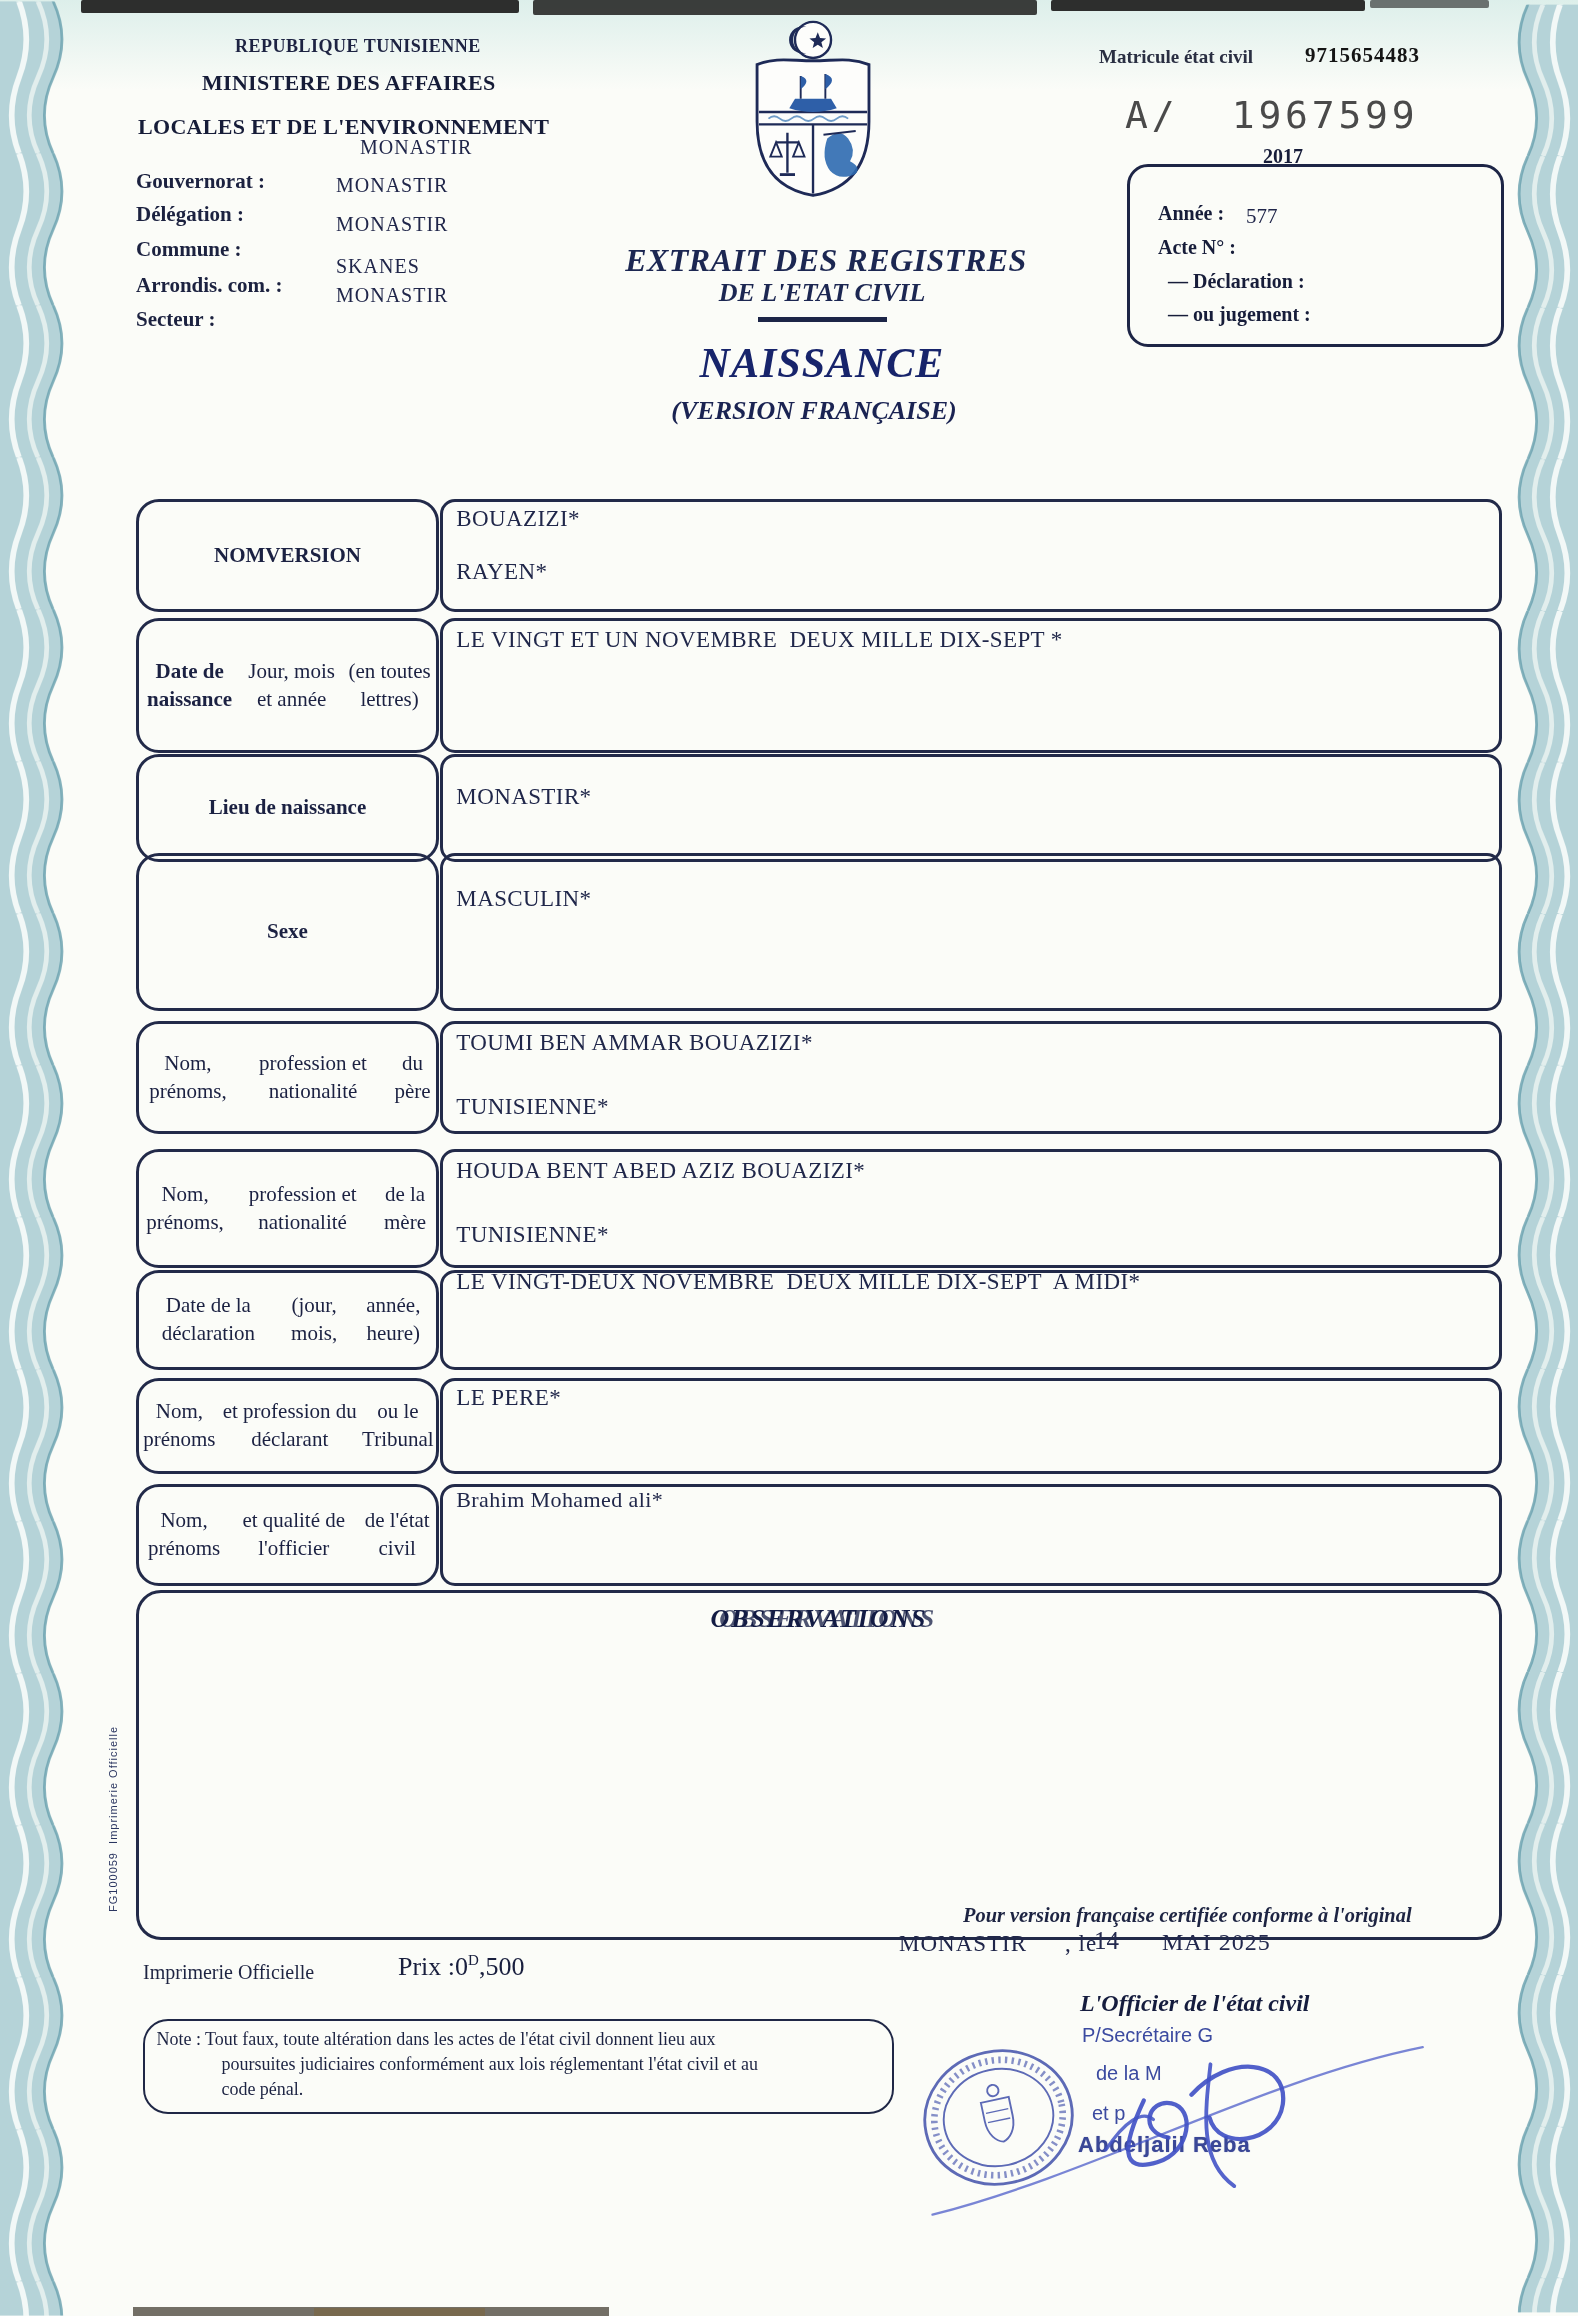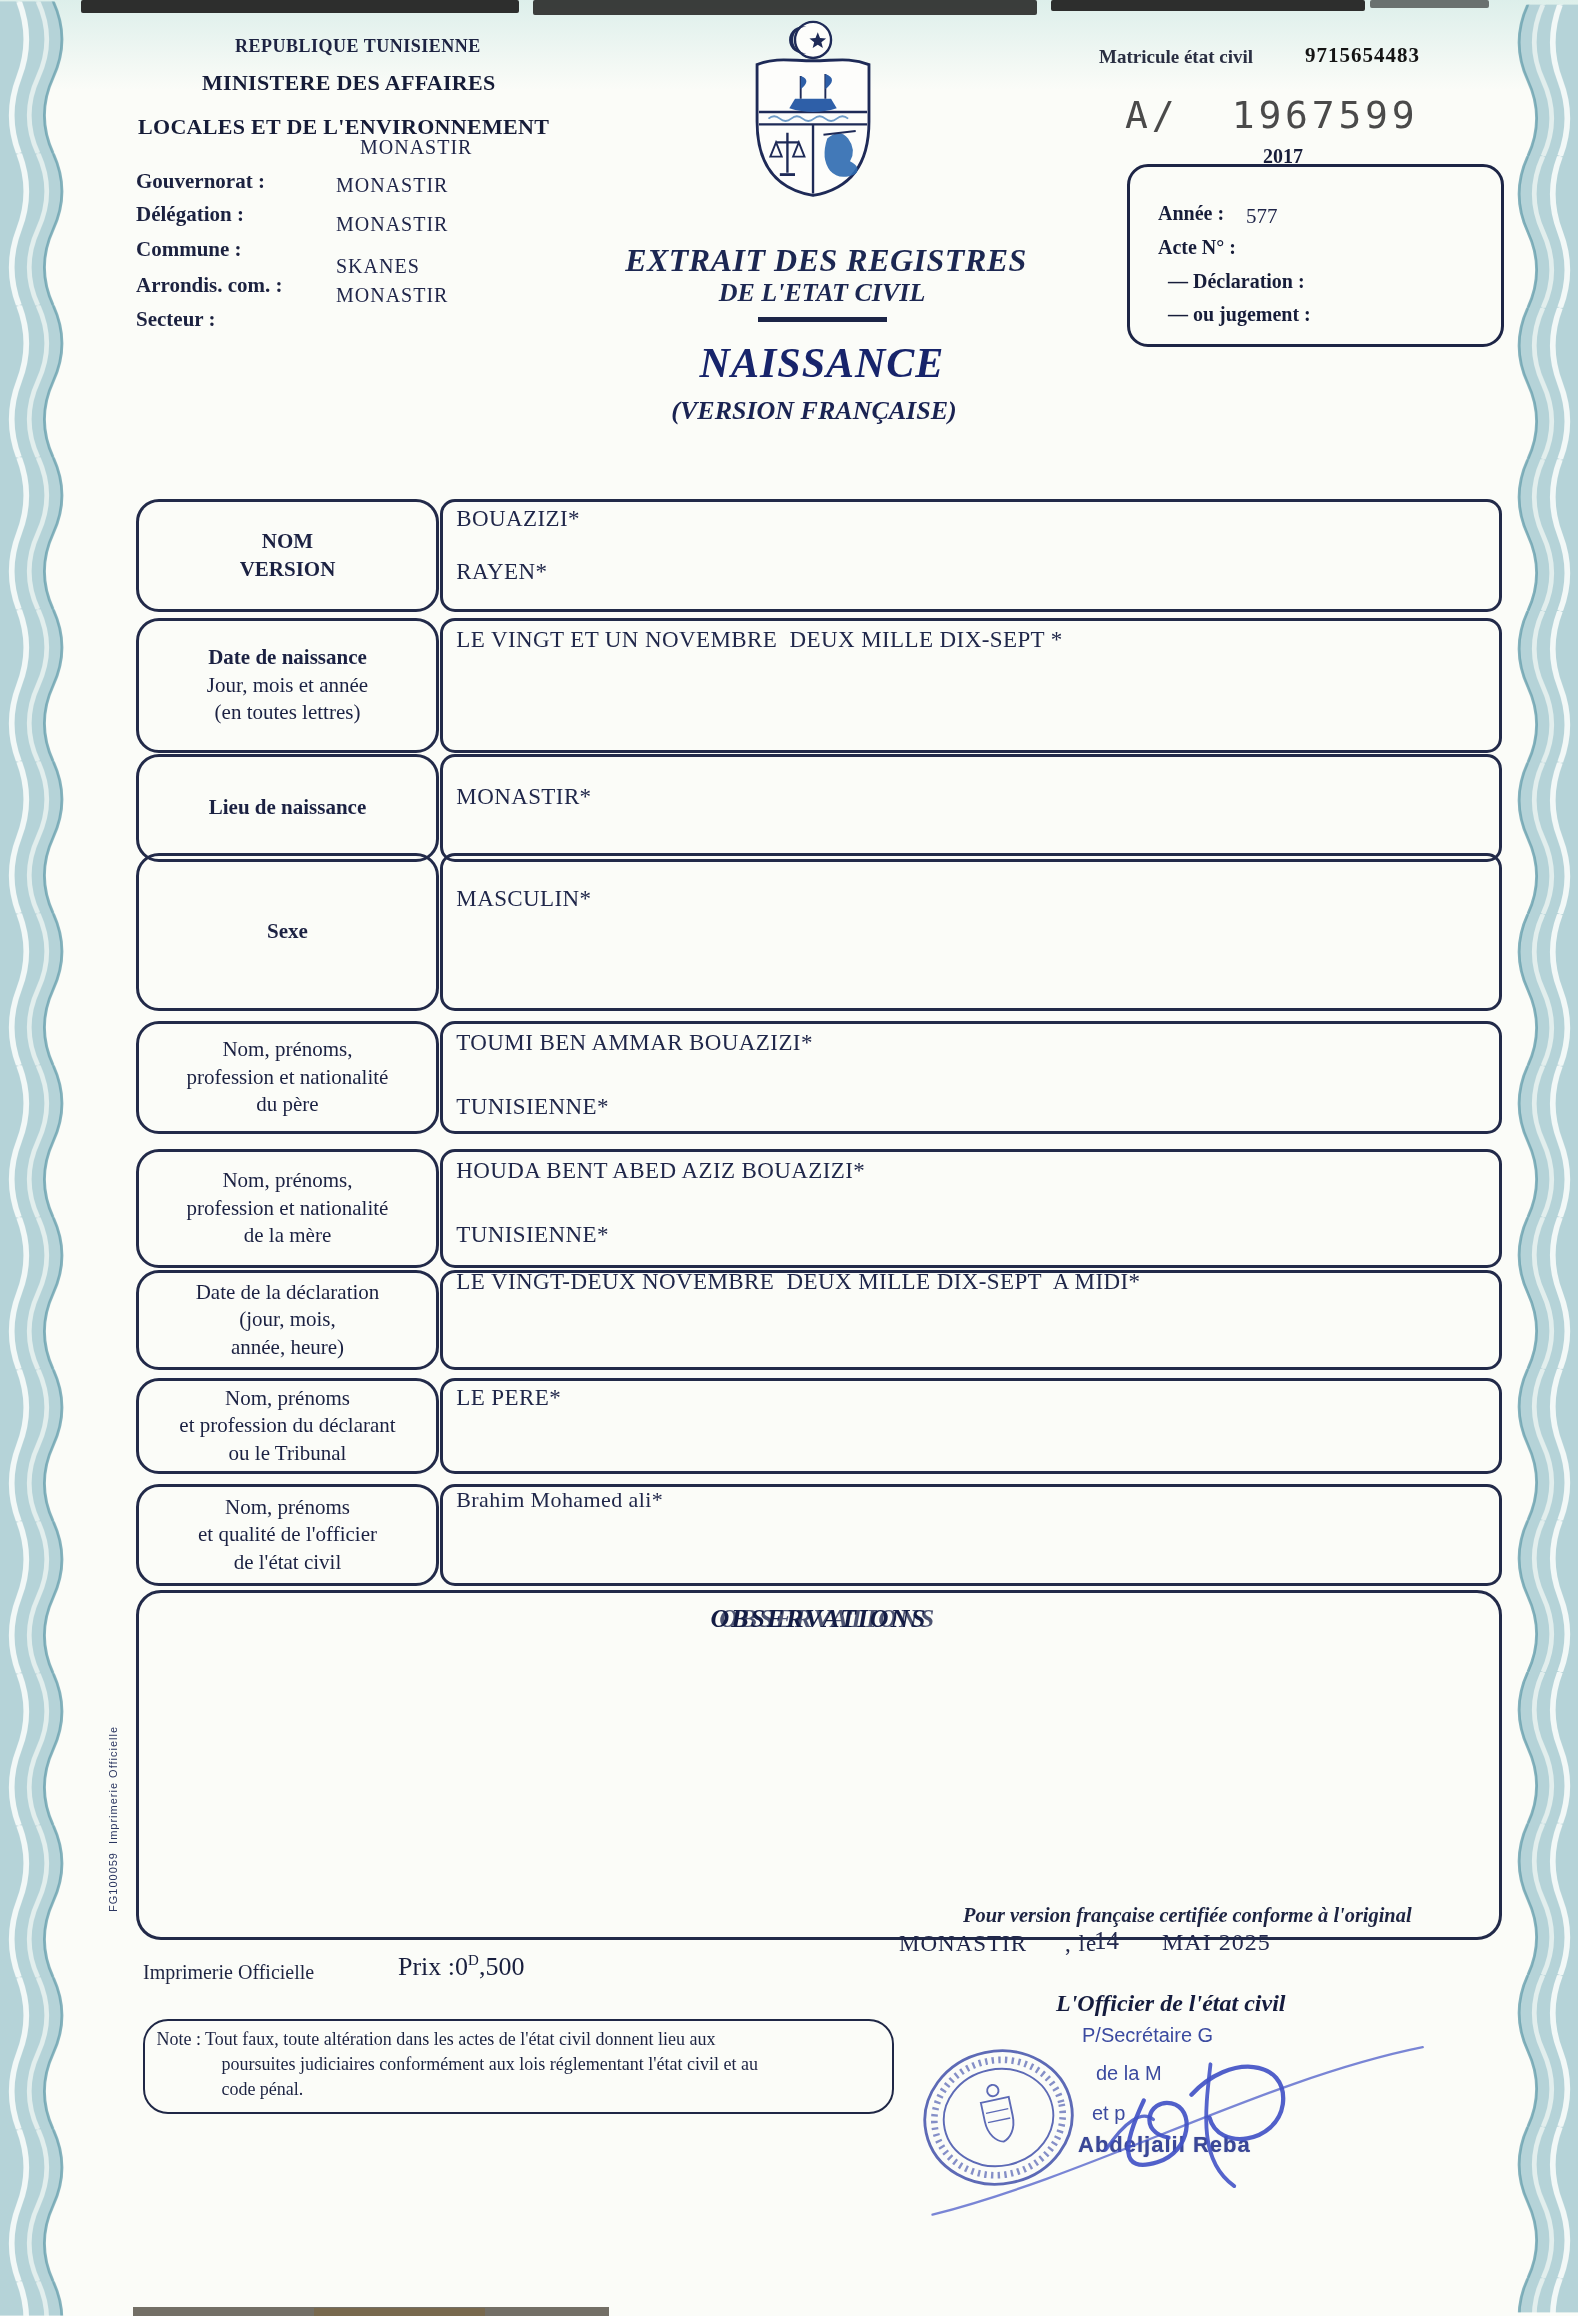--- a/index.html
+++ b/index.html
@@ -24,38 +24,38 @@
   .t-underline{position:absolute;height:4.8px;background:#1c2547;}
   .ctr{transform:translateX(-50%);white-space:nowrap;font-style:italic;}
   
   .r-matlab{font-size:19px;font-weight:600;color:#2a2f42;}
   .r-matval{font-size:21px;font-weight:bold;color:#141414;letter-spacing:1px;}
   .r-serial{font-family:"DejaVu Sans Mono",monospace;font-size:38px;color:#4a4a4a;letter-spacing:3.8px;}
   .r-box{position:absolute;border:3.3px solid #1d2546;border-radius:21px;background:transparent;}
   .r-line{font-size:20px;font-weight:bold;color:#171d3a;}
   
   .row-label{position:absolute;left:136px;width:297px;border:3.3px solid #222a49;border-radius:23px;
-     display:flex;flex-direction:column;justify-content:center;align-items:center;text-align:center;
+     display:flex;justify-content:center;align-items:center;text-align:center;
      font-size:21px;line-height:27.6px;color:#1b2142;background:transparent;}
   .row-label .b{font-weight:bold;}
   .row-value{position:absolute;left:440px;width:1056px;border:3.3px solid #222a49;border-radius:15px;}
   .vline{position:absolute;left:13.3px;font-size:23px;letter-spacing:0.4px;color:#20274a;white-space:pre;}
   .obs-box{position:absolute;left:136px;top:1590px;width:1360px;height:344px;border:3.8px solid #222a49;border-radius:25px;}
   .obs-title{position:absolute;top:11.4px;left:50%;transform:translateX(-50%);font-weight:bold;font-style:italic;
      font-size:26px;letter-spacing:1.9px;color:#131c44;white-space:nowrap;}
   .obs-ghost{position:absolute;top:11.4px;left:calc(50% + 8.6px);transform:translateX(-50%);font-weight:bold;font-style:italic;
      font-size:26px;letter-spacing:1.9px;color:#131c44;opacity:.75;white-space:nowrap;}
   
   .side-code{position:absolute;left:107px;top:1712px;height:200px;writing-mode:vertical-rl;transform:rotate(180deg);
      font-family:"Liberation Sans",sans-serif;font-size:11px;letter-spacing:1px;color:#2a3560;white-space:pre;}
   .f-printer{font-size:20px;color:#1e2442;}
   .f-price{font-size:26px;color:#191f3e;margin-left:41px;}
   .f-certify{font-style:italic;font-weight:600;font-size:20.4px;color:#1d2442;white-space:nowrap;}
   .f-place{font-size:23px;letter-spacing:1px;color:#20264a;}
-  .f-officer{font-weight:bold;font-style:italic;font-size:24px;color:#151c3e;white-space:nowrap;}
+  .f-officer{font-weight:bold;font-style:italic;font-size:24px;color:#151c3e;white-space:nowrap;margin-left:24px;}
   .note-box{position:absolute;left:143px;top:2019px;width:747px;height:91px;border:2.9px solid #1f2746;border-radius:25px;}
   .note-text{position:absolute;left:11.4px;top:5.7px;width:723px;font-size:18px;line-height:25px;color:#1c2342;}
   .note-ind{padding-left:65px;}
   .stamp-txt{position:absolute;font-family:"Liberation Sans",sans-serif;font-size:20px;color:#3b4aa0;white-space:nowrap;}
   .signer{position:absolute;font-family:"Liberation Sans",sans-serif;font-size:22px;font-weight:600;
      color:#3a4796;letter-spacing:1px;text-shadow:0 0 1px rgba(58,71,150,.6);white-space:nowrap;}
 </style>
 </head>
 <body>
 

